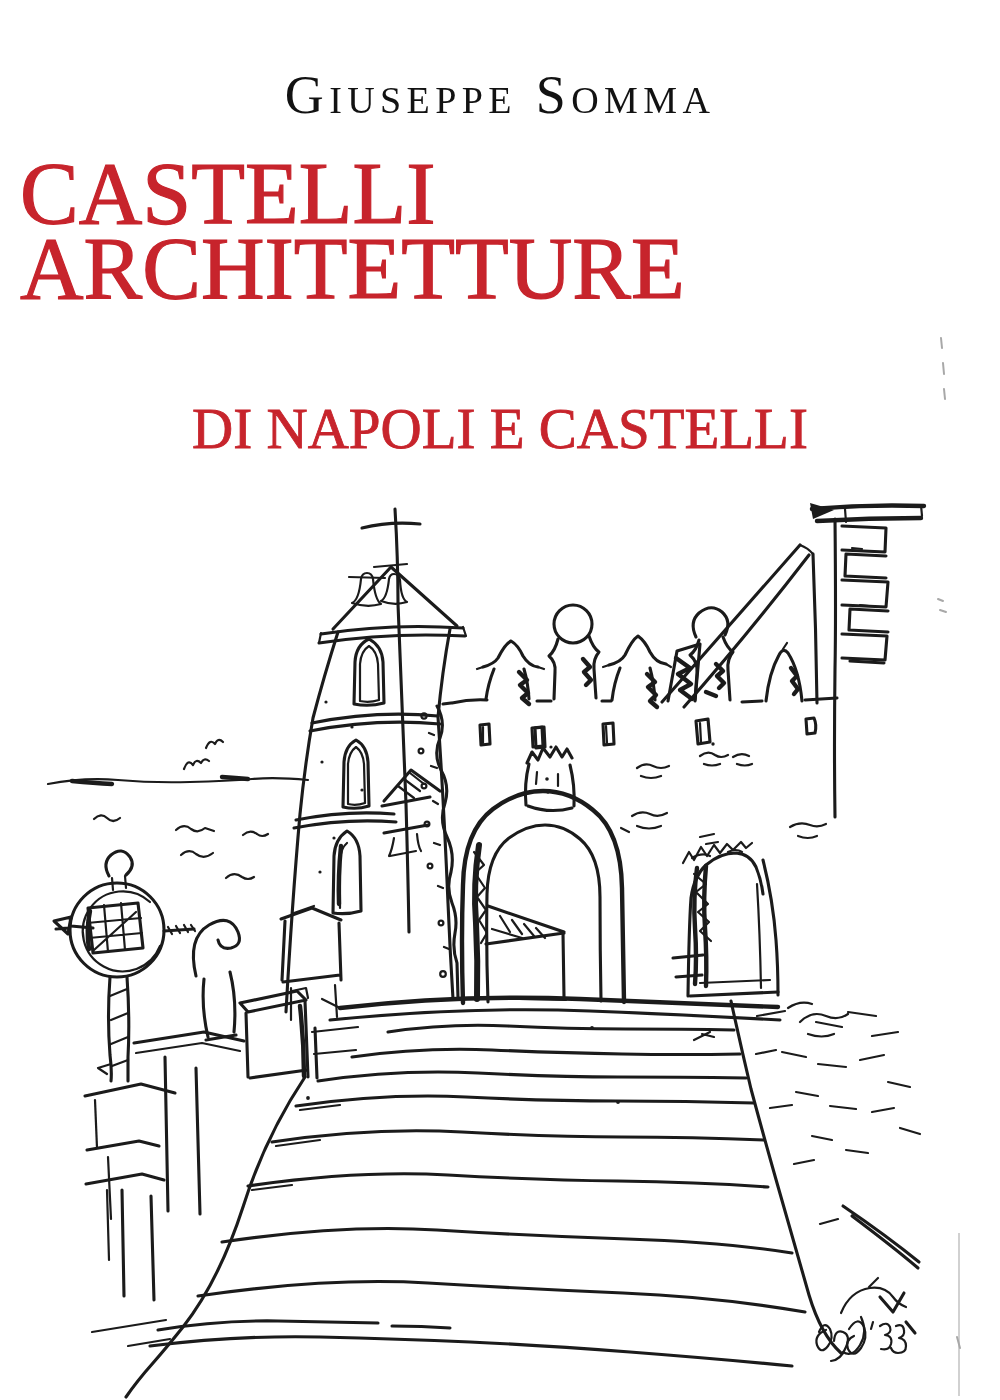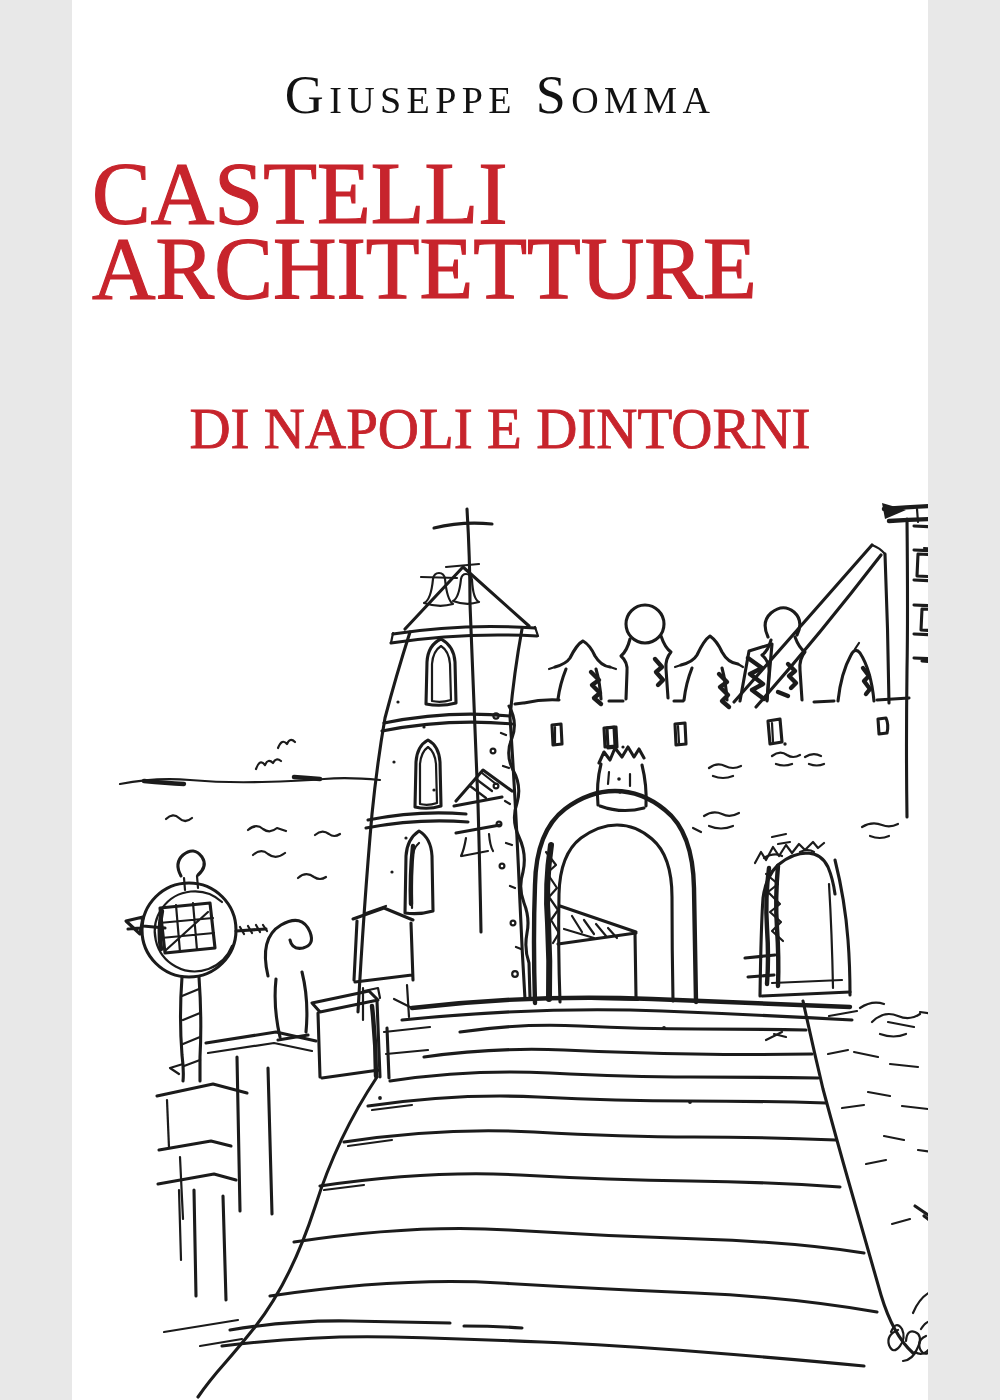--- a/index.html
+++ b/index.html
@@ -3,21 +3,21 @@
 <meta charset="utf-8">
 <style>
   :root{
     --title-red:#C7242C;
     --ink:#1b1b1b;
     --paper:#ffffff;
   }
   html,body{margin:0;padding:0;background:#e8e8e8;}
   .cover{
     position:relative;
-    width:856px;height:1400px;
+    width:1000px;height:1400px;
     margin:0 auto;
     background:var(--paper);
     overflow:hidden;
     font-family:"Liberation Serif","DejaVu Serif",serif;
   }
   .author{
     position:absolute;top:68px;left:0;width:100%;
     text-align:center;
     font-variant:small-caps;
     font-size:54px;line-height:54px;
@@ -327,16 +327,16 @@
   </svg>
 
   <div class="author">Giuseppe Somma</div>
 
   <div class="title">
     <div>CASTELLI</div>
     <div>ARCHITETTURE</div>
   </div>
 
   <div class="subtitle">
-    <div>DI NAPOLI E DINTORNI</div>
+    <div>DI NAPOLI E CASTELLI</div>
   </div>
 
 </div>
 
 </body></html>

